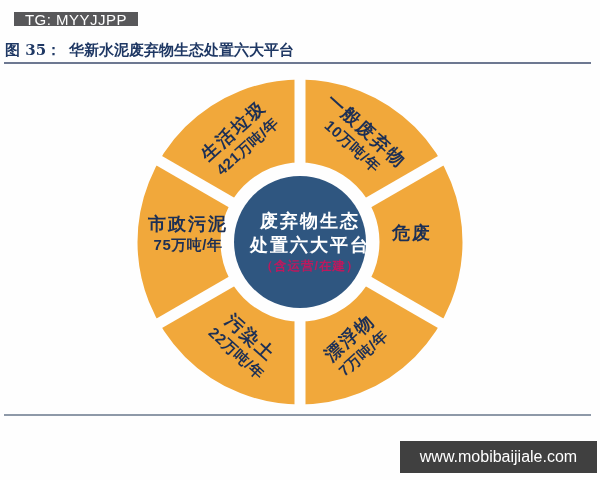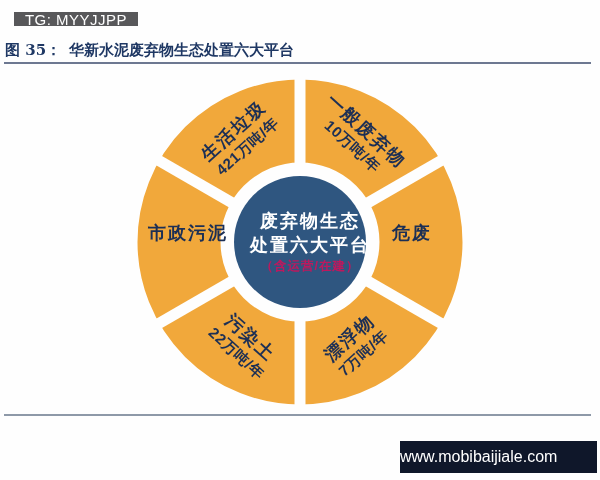--- a/index.html
+++ b/index.html
@@ -69,22 +69,22 @@
   .source {
     position: absolute; left: 8px; top: 422px;
     color: #2b4470; font-size: 12.5px; font-style: italic;
     font-family: "DejaVu Serif", serif; font-weight: bold;
     letter-spacing: 1px; white-space: nowrap;
   }
 
   
   .urlbar {
     position: absolute; left: 400px; top: 441px; width: 197px; height: 32px;
-    background: #0f172a; color: #ffffff; font-size: 16px;
-    display: flex; align-items: center; justify-content: flex-start;
+    background: #404040; color: #ffffff; font-size: 16px;
+    display: flex; align-items: center; justify-content: center;
   }
 </style>
 </head>
 <body>
 
 <div class="page">
 
   <div class="banner">
     <span>TG: MYYJJPP</span>
   </div>
@@ -122,20 +122,21 @@
     <div class="seg-label seg-3">
       <span class="seg-name">漂浮物</span>
       <span class="seg-value">7万吨/年</span>
     </div>
     <div class="seg-label seg-4">
       <span class="seg-name">污染土</span>
       <span class="seg-value">22万吨/年</span>
     </div>
     <div class="seg-label seg-5">
       <span class="seg-name">市政污泥</span>
+      <span class="seg-value">75万吨/年</span>
     </div>
 
     <div class="hub-text">
       <span class="hub-line1">废弃物生态</span>
       <span class="hub-line2">处置六大平台</span>
       <span class="hub-line3">（含运营/在建）</span>
     </div>
   </div>
 
   <div class="bottom-rule"></div>

